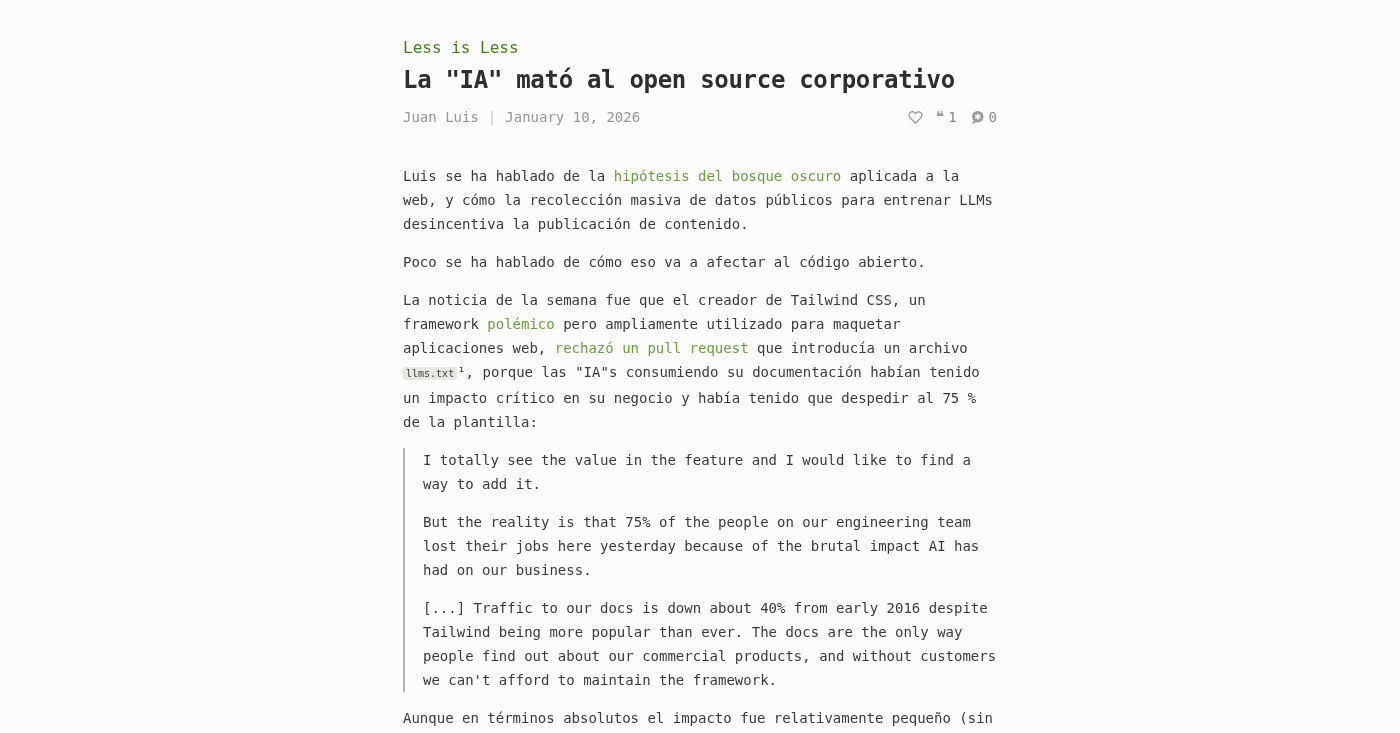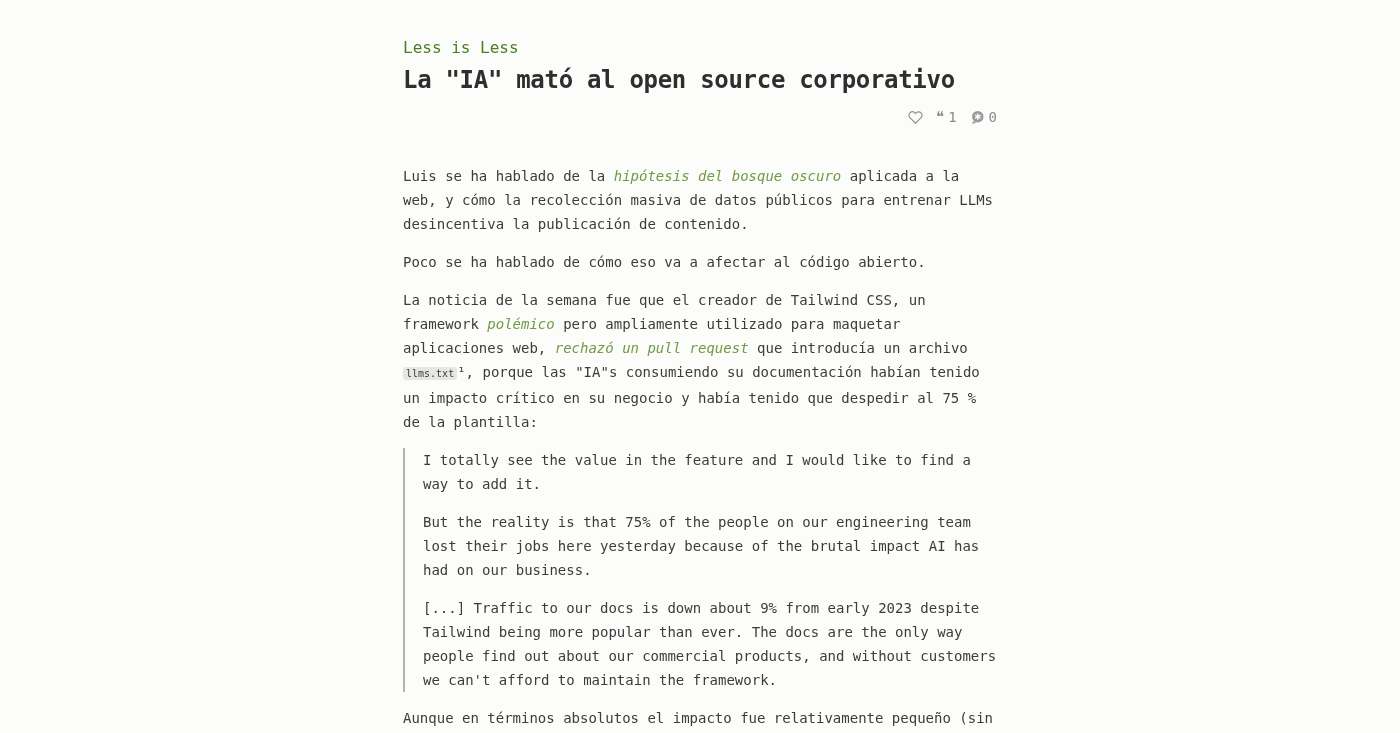--- a/index.html
+++ b/index.html
@@ -61,21 +61,21 @@
   .quote-glyph {
     font-family: "DejaVu Sans", sans-serif;
     font-size: 15px;
     line-height: 15px;
     color: var(--icon-gray);
   }
   .bubble-svg { display: block; }
   .content { margin-top: 36px; font-size: 14px; line-height: 24px; }
   .content p { margin: 14px 0; }
   .content p:first-child { margin-top: 0; }
-  a.link { color: var(--link-green); text-decoration: none; cursor: pointer; font-style: italic; }
+  a.link { color: var(--link-green); text-decoration: none; cursor: pointer; }
   code.inline-code {
     font-family: "DejaVu Sans Mono", monospace;
     font-size: 10px;
     background: var(--code-bg);
     border-radius: 3px;
     padding: 1px 3px;
   }
   a.footnote { color: var(--text); text-decoration: none; }
   blockquote {
     margin: 14px 0;
@@ -87,20 +87,25 @@
   blockquote p:last-child { margin-bottom: 0; }
 </style>
 </head>
 <body>
 
 <div class="page">
   <header>
     <a class="site-title" href="#">Less is Less</a>
     <h1 class="article-title">La "IA" mató al open source corporativo</h1>
     <div class="byline-row">
+      <div class="byline-left">
+        <span>Juan Luis</span>
+        <span class="byline-sep">|</span>
+        <span>January 10, 2026</span>
+      </div>
       <div class="byline-spacer"></div>
       <div class="stats">
         <span class="stat">
           <svg class="heart-svg" width="15" height="15" viewBox="0 0 24 24" fill="none" stroke="#8f8f8f" stroke-width="1.8" stroke-linecap="round" stroke-linejoin="round">
             <path d="M20.84 4.61a5.5 5.5 0 0 0-7.78 0L12 5.67l-1.06-1.06a5.5 5.5 0 0 0-7.78 7.78l1.06 1.06L12 21.23l7.78-7.78 1.06-1.06a5.5 5.5 0 0 0 0-7.78z"></path>
           </svg>
         </span>
         <span class="stat">
           <span class="quote-glyph">❝</span>
           <span class="count">1</span>
@@ -121,17 +126,17 @@
     </div>
   </header>
 
   <div class="content">
     <p><span>Luis se ha hablado de la </span><a href="#" class="link">hipótesis del bosque oscuro</a><span> aplicada a la web, y cómo la recolección masiva de datos públicos para entrenar LLMs desincentiva la publicación de contenido.</span></p>
     <p><span>Poco se ha hablado de cómo eso va a afectar al código abierto.</span></p>
     <p><span>La noticia de la semana fue que el creador de Tailwind CSS, un framework </span><a href="#" class="link">polémico</a><span> pero ampliamente utilizado para maquetar aplicaciones web, </span><a href="#" class="link">rechazó un pull request</a><span> que introducía un archivo </span><code class="inline-code">llms.txt</code><a href="#" class="footnote">¹</a><span>, porque las "IA"s consumiendo su documentación habían tenido un impacto crítico en su negocio y había tenido que despedir al 75 % de la plantilla:</span></p>
     <blockquote>
       <p><span>I totally see the value in the feature and I would like to find a way to add it.</span></p>
       <p><span>But the reality is that 75% of the people on our engineering team lost their jobs here yesterday because of the brutal impact AI has had on our business.</span></p>
-      <p><span>[...] Traffic to our docs is down about 9% from early 2023 despite Tailwind being more popular than ever. The docs are the only way people find out about our commercial products, and without customers we can't afford to maintain the framework.</span></p>
+      <p><span>[...] Traffic to our docs is down about 40% from early 2016 despite Tailwind being more popular than ever. The docs are the only way people find out about our commercial products, and without customers we can't afford to maintain the framework.</span></p>
     </blockquote>
     <p><span>Aunque en términos absolutos el impacto fue relativamente pequeño (sin ánimo de menospreciar a las personas afectadas, "el 75 % de la</span></p>
   </div>
 </div>
 
 </body></html>

